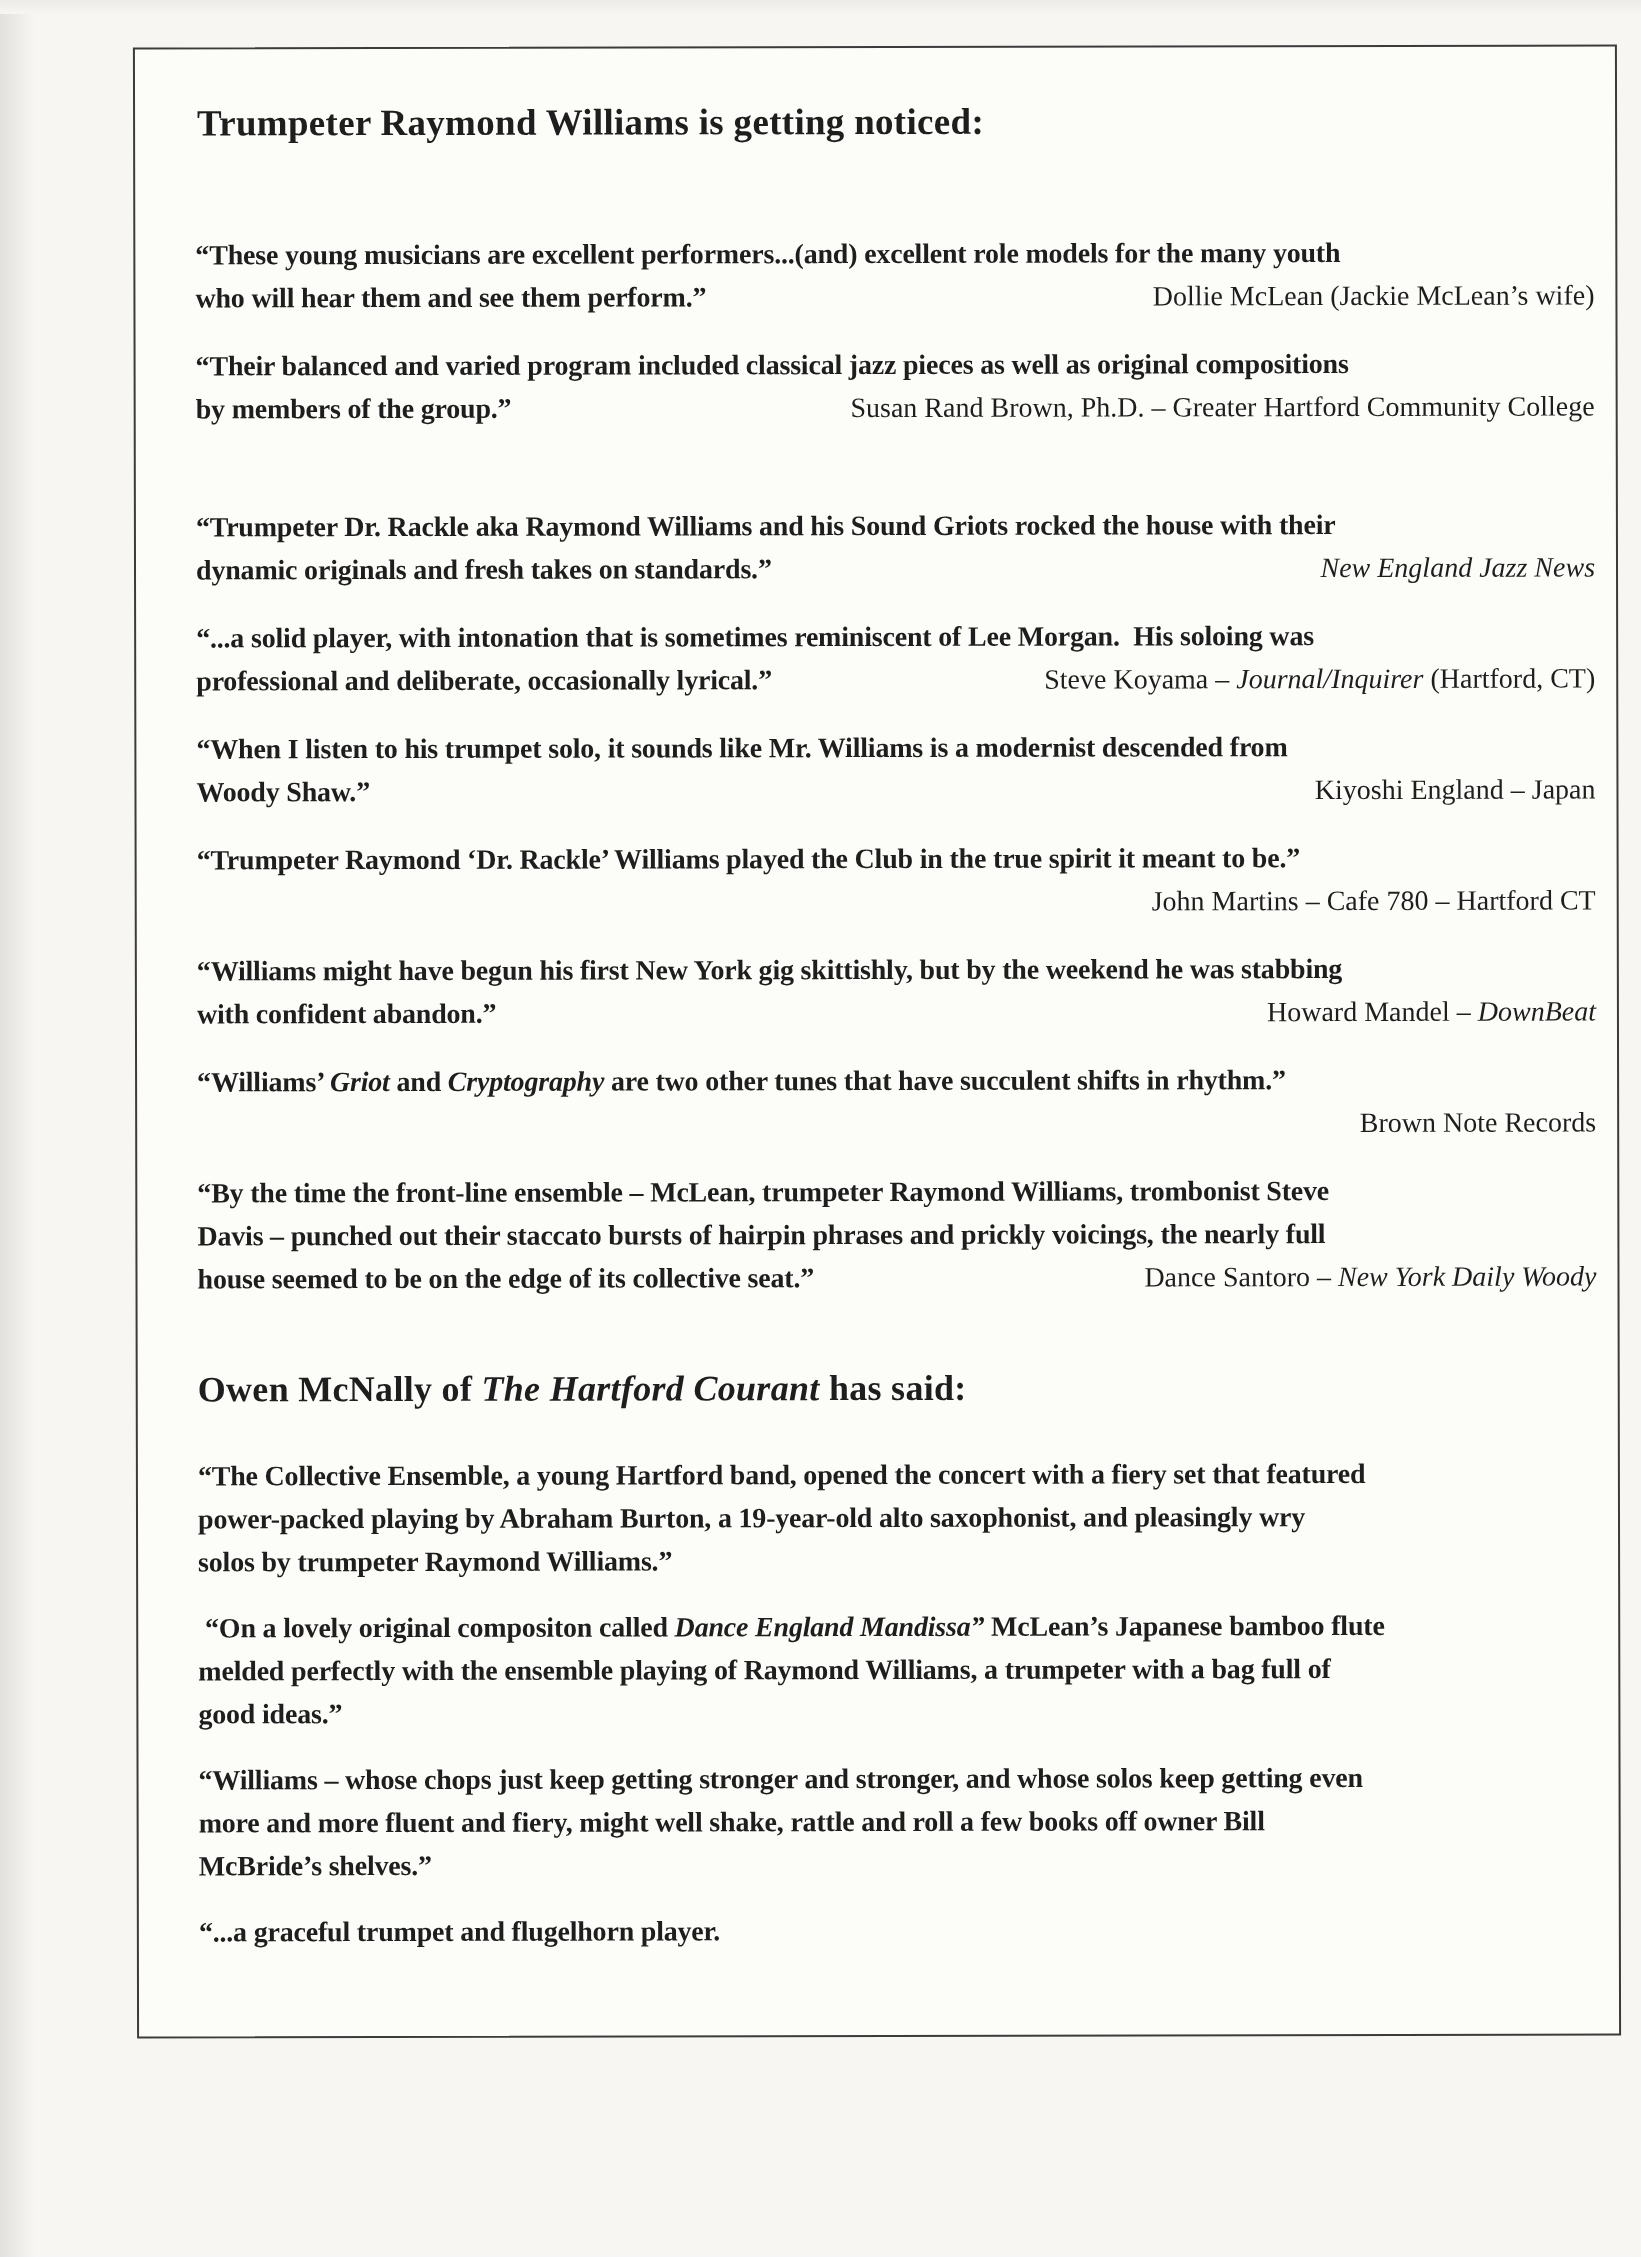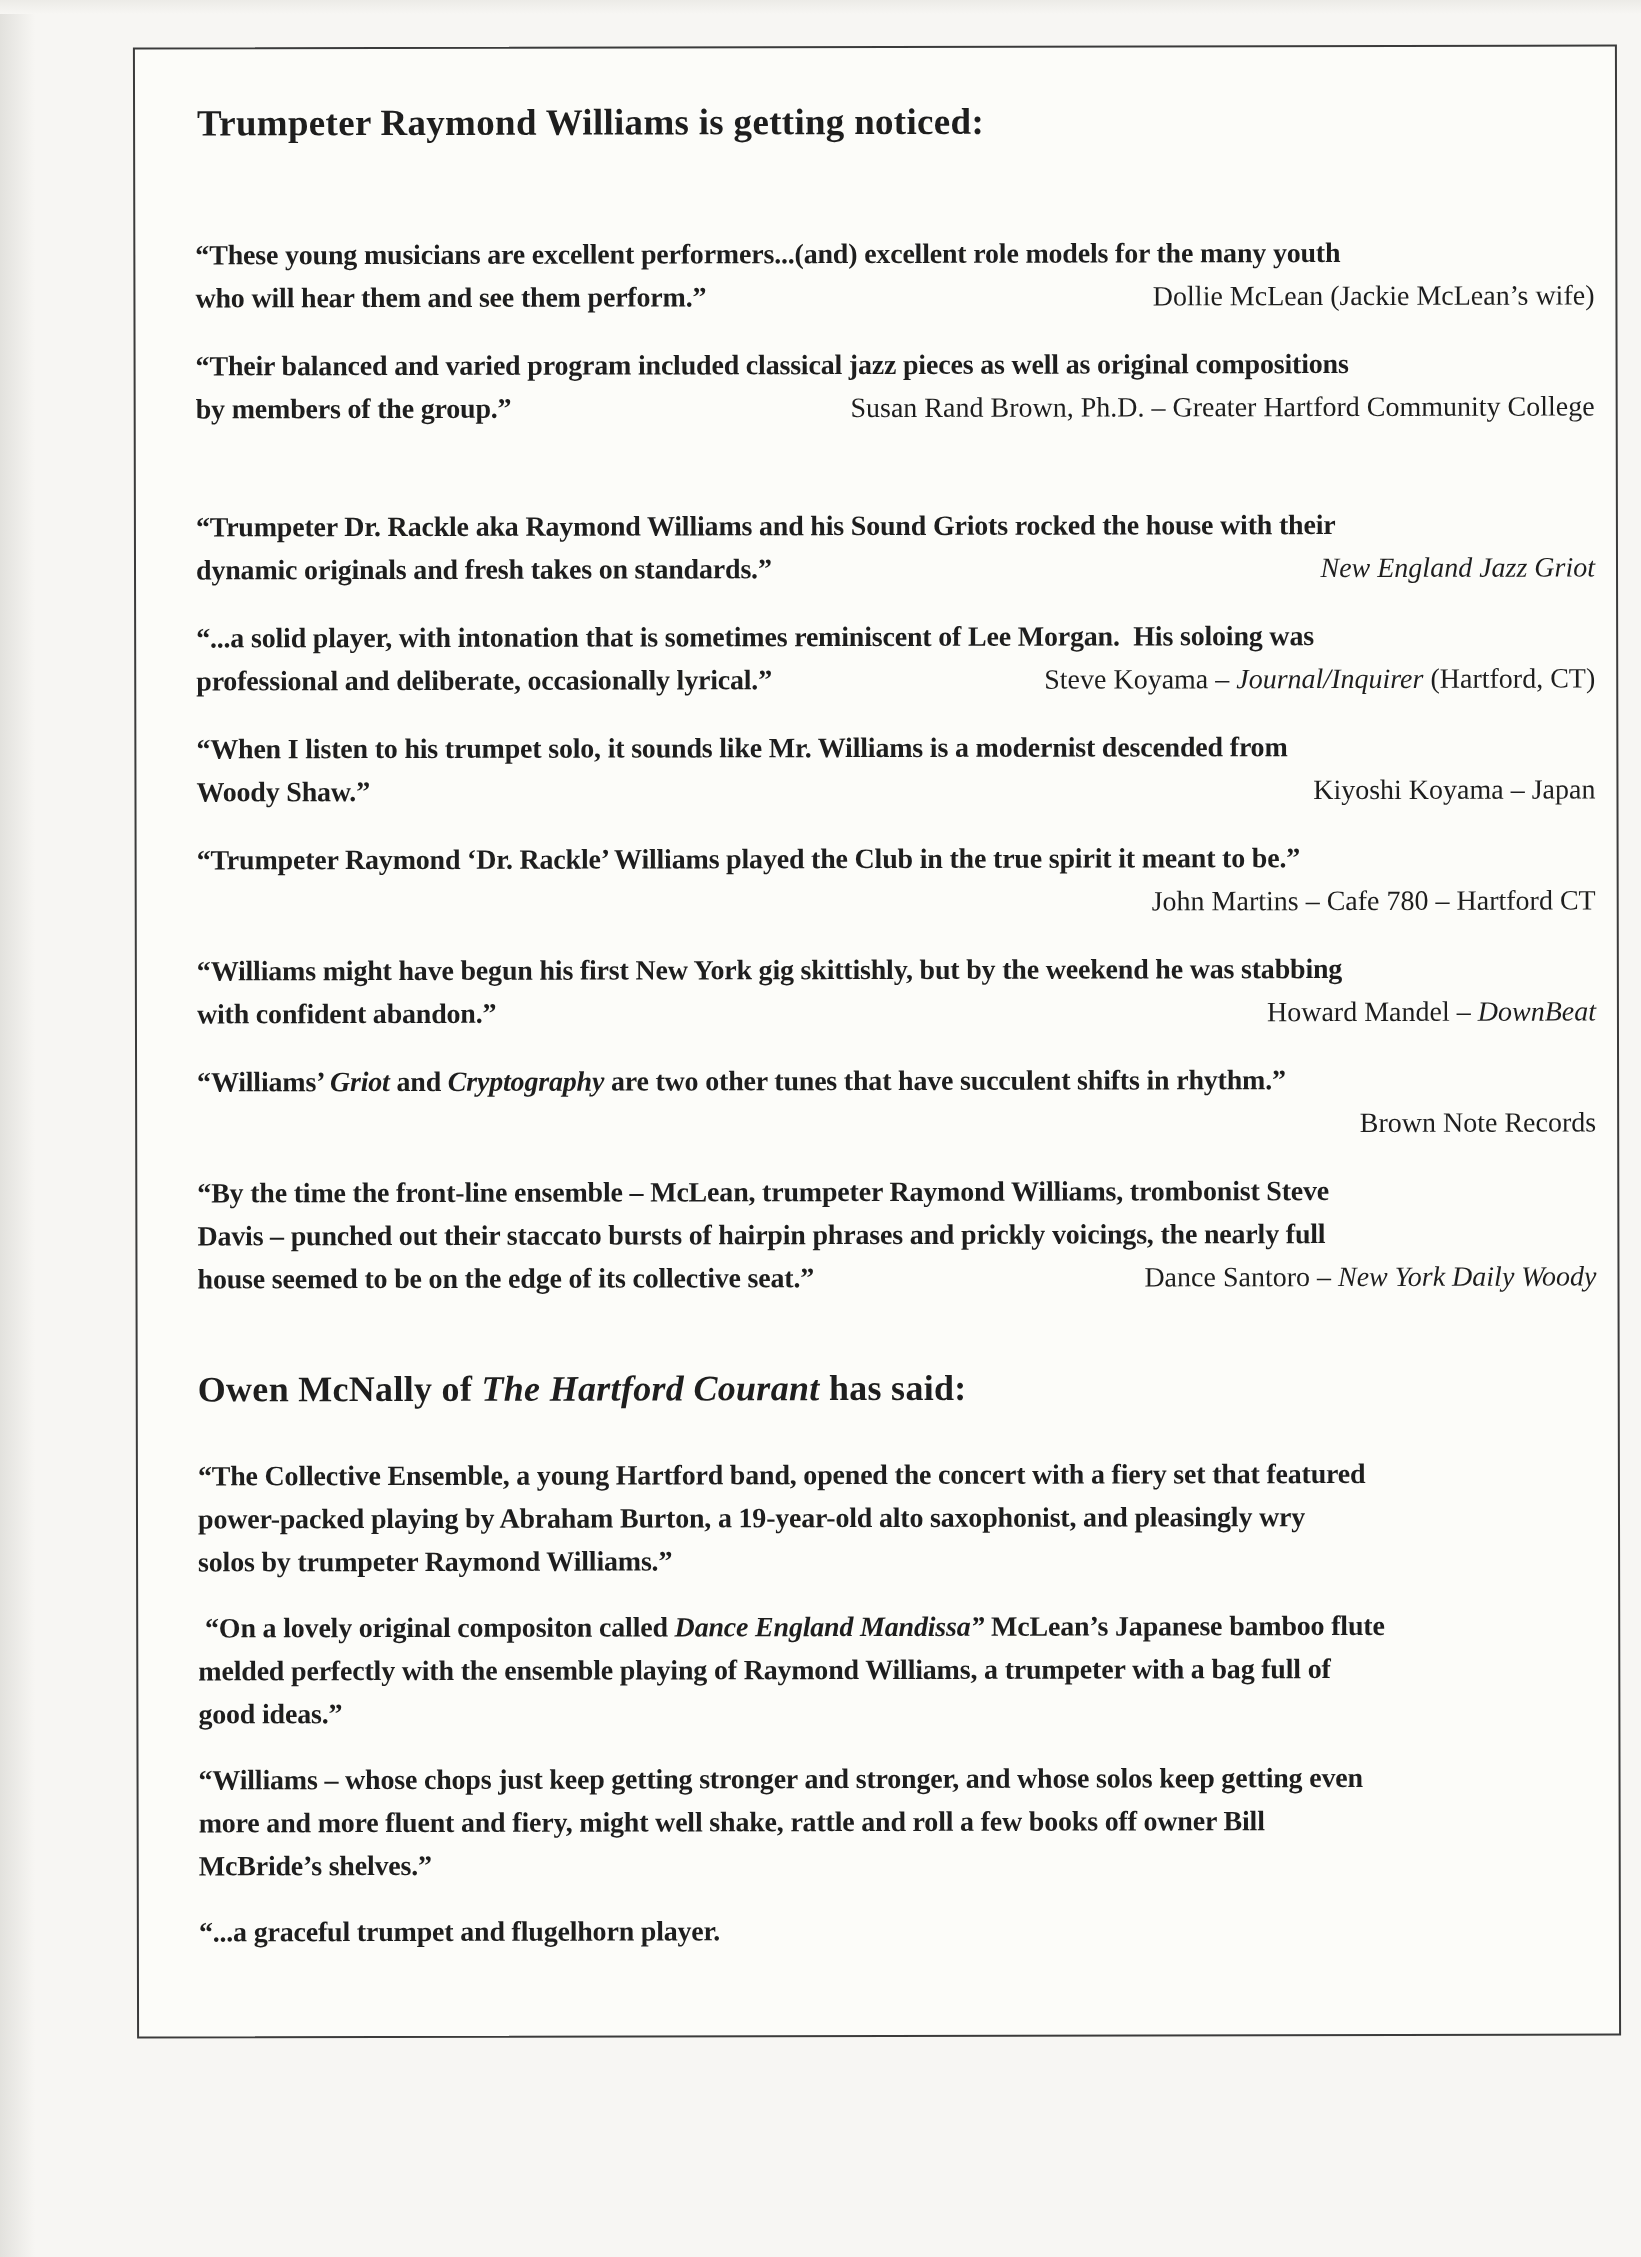--- a/index.html
+++ b/index.html
@@ -83,25 +83,25 @@
 <div class="page-box">
   <div class="content">
     <h1 class="doc-title">Trumpeter Raymond Williams is getting noticed:</h1>
 
     <div id="quotes">
         <div class="quote"><span><span>“These young musicians are excellent performers...(and) excellent role models for the many youth
 who will hear them and see them perform.”</span></span><span class="attribution inline"><span>Dollie McLean (Jackie McLean’s wife)</span></span></div>
         <div class="quote"><span><span>“Their balanced and varied program included classical jazz pieces as well as original compositions
 by members of the group.”</span></span><span class="attribution inline"><span>Susan Rand Brown, Ph.D. – Greater Hartford Community College</span></span></div>
         <div class="quote"><span><span>“Trumpeter Dr. Rackle aka Raymond Williams and his Sound Griots rocked the house with their
-dynamic originals and fresh takes on standards.”</span></span><span class="attribution inline"><span class="it">New England Jazz Griot</span></span></div>
+dynamic originals and fresh takes on standards.”</span></span><span class="attribution inline"><span class="it">New England Jazz News</span></span></div>
         <div class="quote"><span><span>“...a solid player, with intonation that is sometimes reminiscent of Lee Morgan.  His soloing was
 professional and deliberate, occasionally lyrical.”</span></span><span class="attribution inline"><span>Steve Koyama – </span><span class="it">Journal/Inquirer</span><span> (Hartford, CT)</span></span></div>
         <div class="quote"><span><span>“When I listen to his trumpet solo, it sounds like Mr. Williams is a modernist descended from
-Woody Shaw.”</span></span><span class="attribution inline"><span>Kiyoshi Koyama – Japan</span></span></div>
+Woody Shaw.”</span></span><span class="attribution inline"><span>Kiyoshi England – Japan</span></span></div>
         <div class="quote"><span><span>“Trumpeter Raymond ‘Dr. Rackle’ Williams played the Club in the true spirit it meant to be.”</span></span><span class="attribution"><span>John Martins – Cafe 780 – Hartford CT</span></span></div>
         <div class="quote"><span><span>“Williams might have begun his first New York gig skittishly, but by the weekend he was stabbing
 with confident abandon.”</span></span><span class="attribution inline"><span>Howard Mandel – </span><span class="it">DownBeat</span></span></div>
         <div class="quote"><span><span>“Williams’ </span><span class="it">Griot</span><span> and </span><span class="it">Cryptography</span><span> are two other tunes that have succulent shifts in rhythm.”</span></span><span class="attribution"><span>Brown Note Records</span></span></div>
         <div class="quote"><span><span>“By the time the front-line ensemble – McLean, trumpeter Raymond Williams, trombonist Steve
 Davis – punched out their staccato bursts of hairpin phrases and prickly voicings, the nearly full
 house seemed to be on the edge of its collective seat.”</span></span><span class="attribution inline"><span>Dance Santoro – </span><span class="it">New York Daily Woody</span></span></div>
       </div>
 
     <h2 class="doc-subtitle"><span>Owen McNally of </span><span class="it">The Hartford Courant</span><span> has said:</span></h2>

